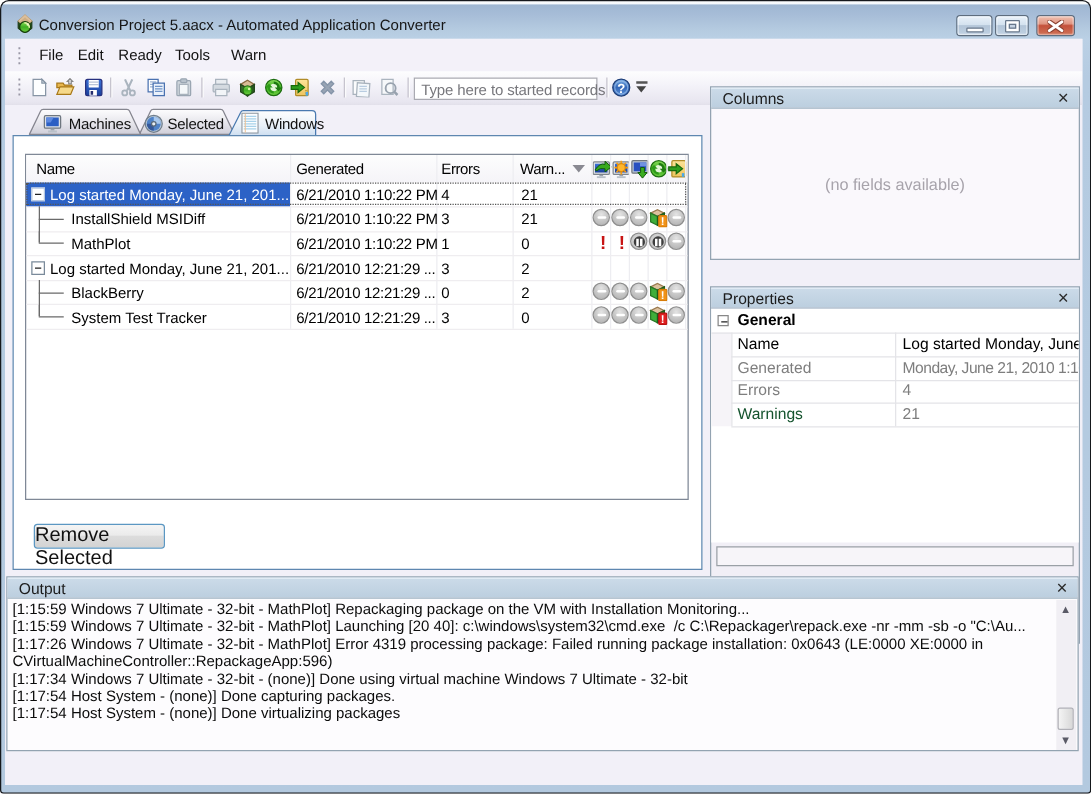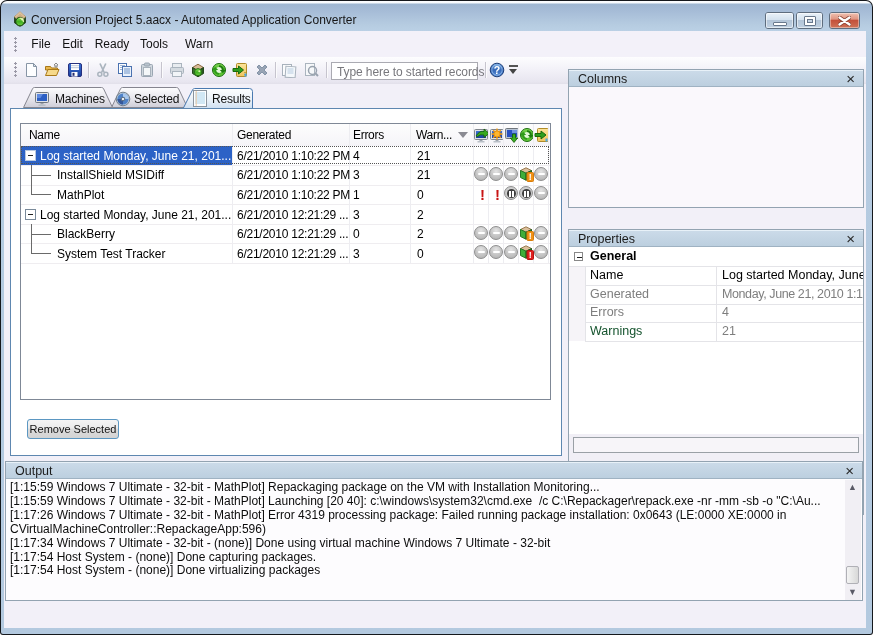--- a/index.html
+++ b/index.html
@@ -46,22 +46,22 @@
 .expbox{position:absolute;width:11px;height:11px;background:#fff;border:1px solid #7a8a9a}
 .expbox:after{content:"";position:absolute;left:2px;top:4px;width:5px;height:1px;background:#222}
 
 .phead{position:absolute;left:0;top:0;right:0;height:17px;
  background:linear-gradient(#ccdbe9,#bccfdf);border-bottom:1px solid #9fb2c2;
  font-size:12.5px;color:#1c1c1c;box-shadow:inset 0 1px 0 #e8f1f8}
 .phead span{position:absolute;left:9px;top:2px}
 .px{position:absolute;right:8px;top:0;font-size:15px;color:#2a2a2a;font-weight:400}
 .panel{position:absolute;border:1px solid #93a3b1}
 
-#removesel{position:absolute;left:16px;top:310px;width:92px;height:20px;border:1px solid #5b97c2;border-radius:3px;
- background:linear-gradient(#f4f4f4,#ebebeb 45%,#dcdcdc 50%,#d3d3d3);font-size:11px;text-align:center;line-height:18px;color:#111}
+#removesel{position:absolute;left:16px;top:310px;width:105px;height:20px;border:1px solid #5b97c2;border-radius:3px;
+ background:linear-gradient(#f4f4f4,#ebebeb 45%,#dcdcdc 50%,#d3d3d3);font-size:16px;text-align:left;line-height:18px;color:#111}
 
 #output{position:absolute;left:1px;top:430px;width:858px;height:140px;border:1px solid #93a3b1;background:#fdfcfe}
 #outtext{position:absolute;left:4px;top:19px;width:834px;font-size:12px;line-height:13.9px;color:#0c0c0c;white-space:pre;overflow:hidden}
 
 .sbar{position:absolute;background:#f1eff4}
 .sthumb{position:absolute;left:1px;width:13px;background:linear-gradient(90deg,#f4f4f4,#d8d8d8);border:1px solid #b0b0b6;border-radius:2px}
 .sarr{position:absolute;left:0;width:15px;height:15px;color:#5a5a66;font-size:9px;text-align:center;line-height:15px}
 
 #status{position:absolute;left:0;top:574px;width:862px;height:23px;background:#f1eff6}
 .sunken{position:absolute;border:1px solid;border-color:#aaa8b2 #fdfdfd #fdfdfd #aaa8b2;background:#f8f6fb}
@@ -251,21 +251,21 @@
     <div class="tab abs" style="left:130px;top:8px">Selected</div>
     <svg class="abs" style="left:178px;top:2px" width="72" height="24" viewBox="0 0 72 24">
       <path d="M0.5 23.8 L10.6 3.8 Q11.2 2.5 12.6 2.5 L67.5 2.5 Q70.5 2.5 70.5 5.5 L70.5 23.8 Z" fill="url(#tga)"></path>
       <path d="M0.5 23.8 L10.6 3.8 Q11.2 2.5 12.6 2.5 L67.5 2.5 Q70.5 2.5 70.5 5.5 L70.5 23.8" fill="none" stroke="#4a7ab0"></path>
     </svg>
     <svg class="abs" style="left:189px;top:6px" width="14" height="17" viewBox="0 0 14 17">
       <rect x="0.5" y="0.5" width="13" height="16" fill="#fbfdff" stroke="#8a949e"></rect>
       <path d="M2 3h10M2 5h10M2 7h10M2 9h10M2 11h10M2 13h10" stroke="#a8d2ea" stroke-width="1"></path>
       <path d="M3.2 1v15" stroke="#f0c090" stroke-width=".8"></path>
     </svg>
-    <div class="tab abs" style="left:208px;top:8px">Results</div>
+    <div class="tab abs" style="left:208px;top:8px">Windows</div>
   </div>
   <div id="tabpage">
     <div id="grid">
 
       <div class="abs" style="left:0;top:0;width:529px;height:22px;background:linear-gradient(#fdfdfd,#f5f4f8)"></div>
       <div class="abs" style="left:8px;top:4px;letter-spacing:-.3px">Name</div>
       <div class="abs" style="left:216px;top:4px;letter-spacing:-.3px">Generated</div>
       <div class="abs" style="left:332px;top:4px;letter-spacing:-.3px">Errors</div>
       <div class="abs" style="left:395px;top:4px;letter-spacing:-.3px">Warn...</div>
       <div class="abs" style="left:437px;top:8px;width:0;height:0;border:5px solid rgba(0,0,0,0);border-top:6px solid #8a8a92"></div>
@@ -401,20 +401,21 @@
       <div class="ic-minus" style="left:513px;top:121px"></div>
     </div>
     <div id="removesel">Remove Selected</div>
   </div>
 
   <div class="panel" id="colpanel" style="left:564px;top:38px;width:296px;height:139px;background:#faf8fc">
     <div class="phead">
         <span>Columns</span>
         <div class="px">×</div>
       </div>
+    <div class="abs" style="left:0;top:70px;width:100%;text-align:center;color:#a7a3ab;font-size:13px">(no fields available)</div>
   </div>
   <div class="panel" id="proppanel" style="left:564px;top:198px;width:296px;height:286px;background:#f1eff6">
     <div class="phead">
         <span>Properties</span>
         <div class="px">×</div>
       </div>
     <div id="propgrid" class="abs" style="left:0;top:17px;width:294px;height:187px;background:#fff;font-size:12.5px;overflow:hidden">
       <div class="abs" style="left:0;top:19px;width:16px;height:75px;background:#f6f4f8"></div>
       <div class="hline" style="left:0;top:19px;width:294px;background:#e4e4e8"></div>
       <div class="hline" style="left:16px;top:38px;width:278px;background:#e4e4e8"></div>

